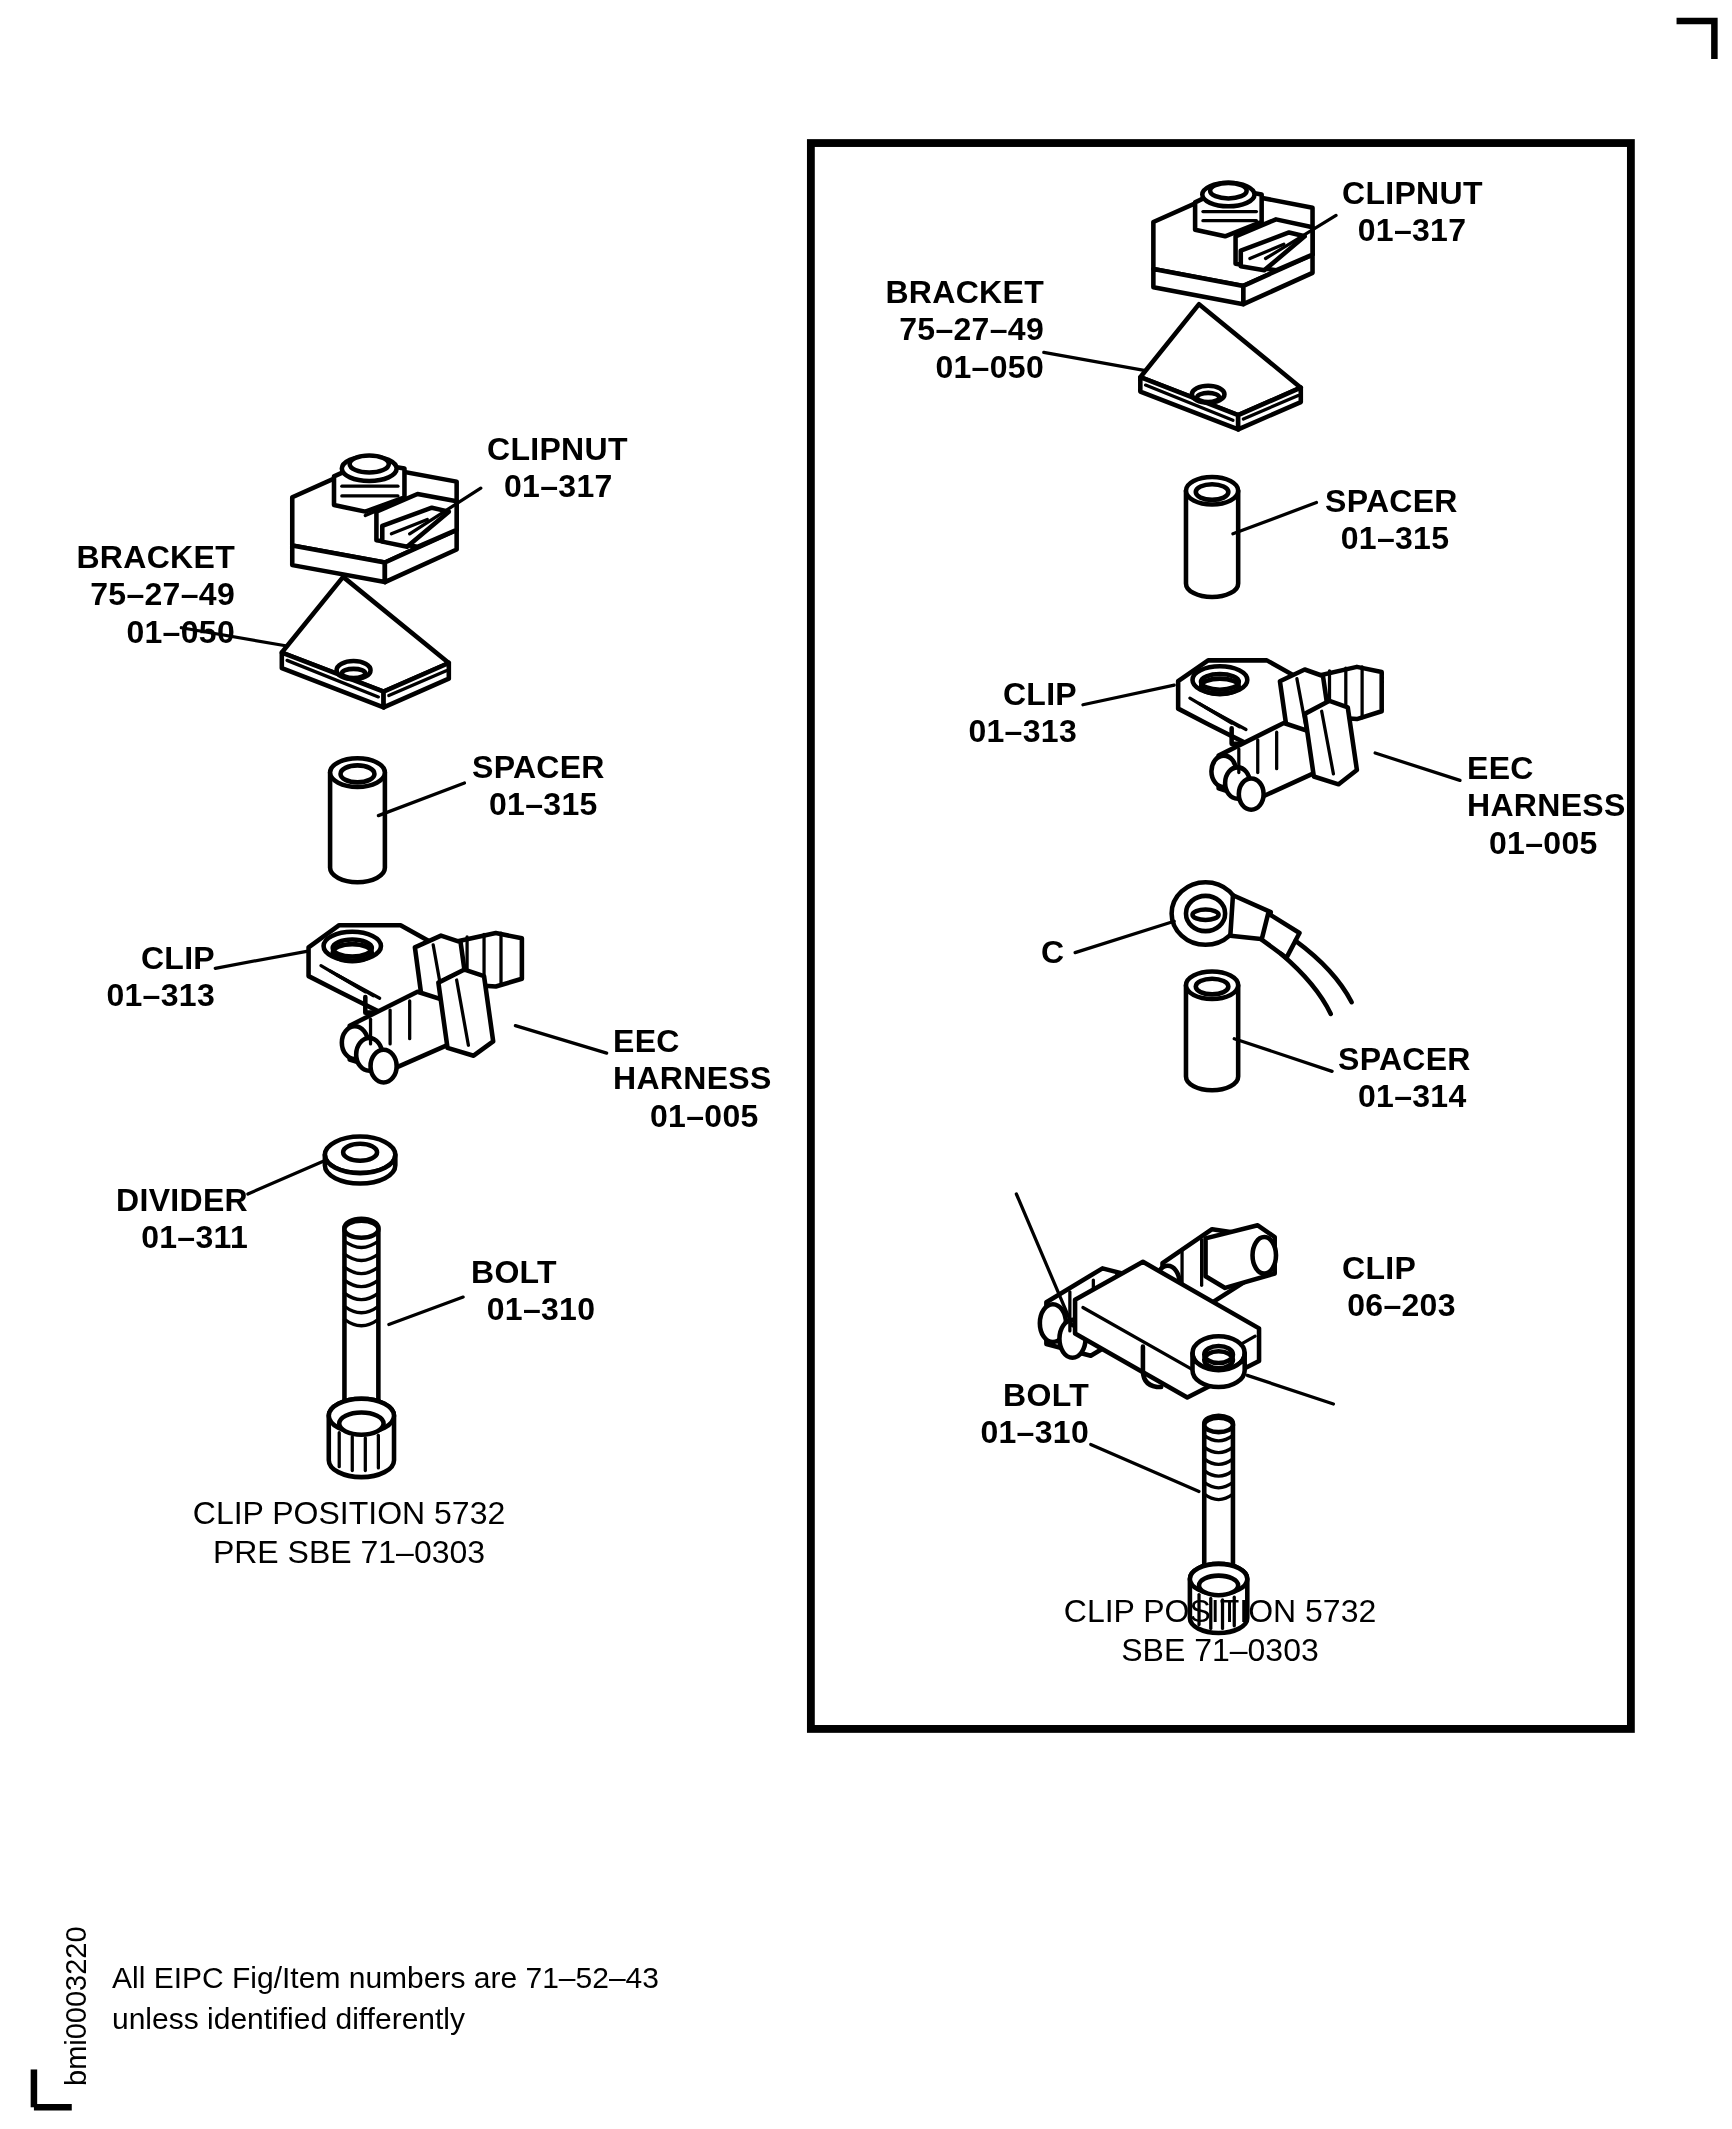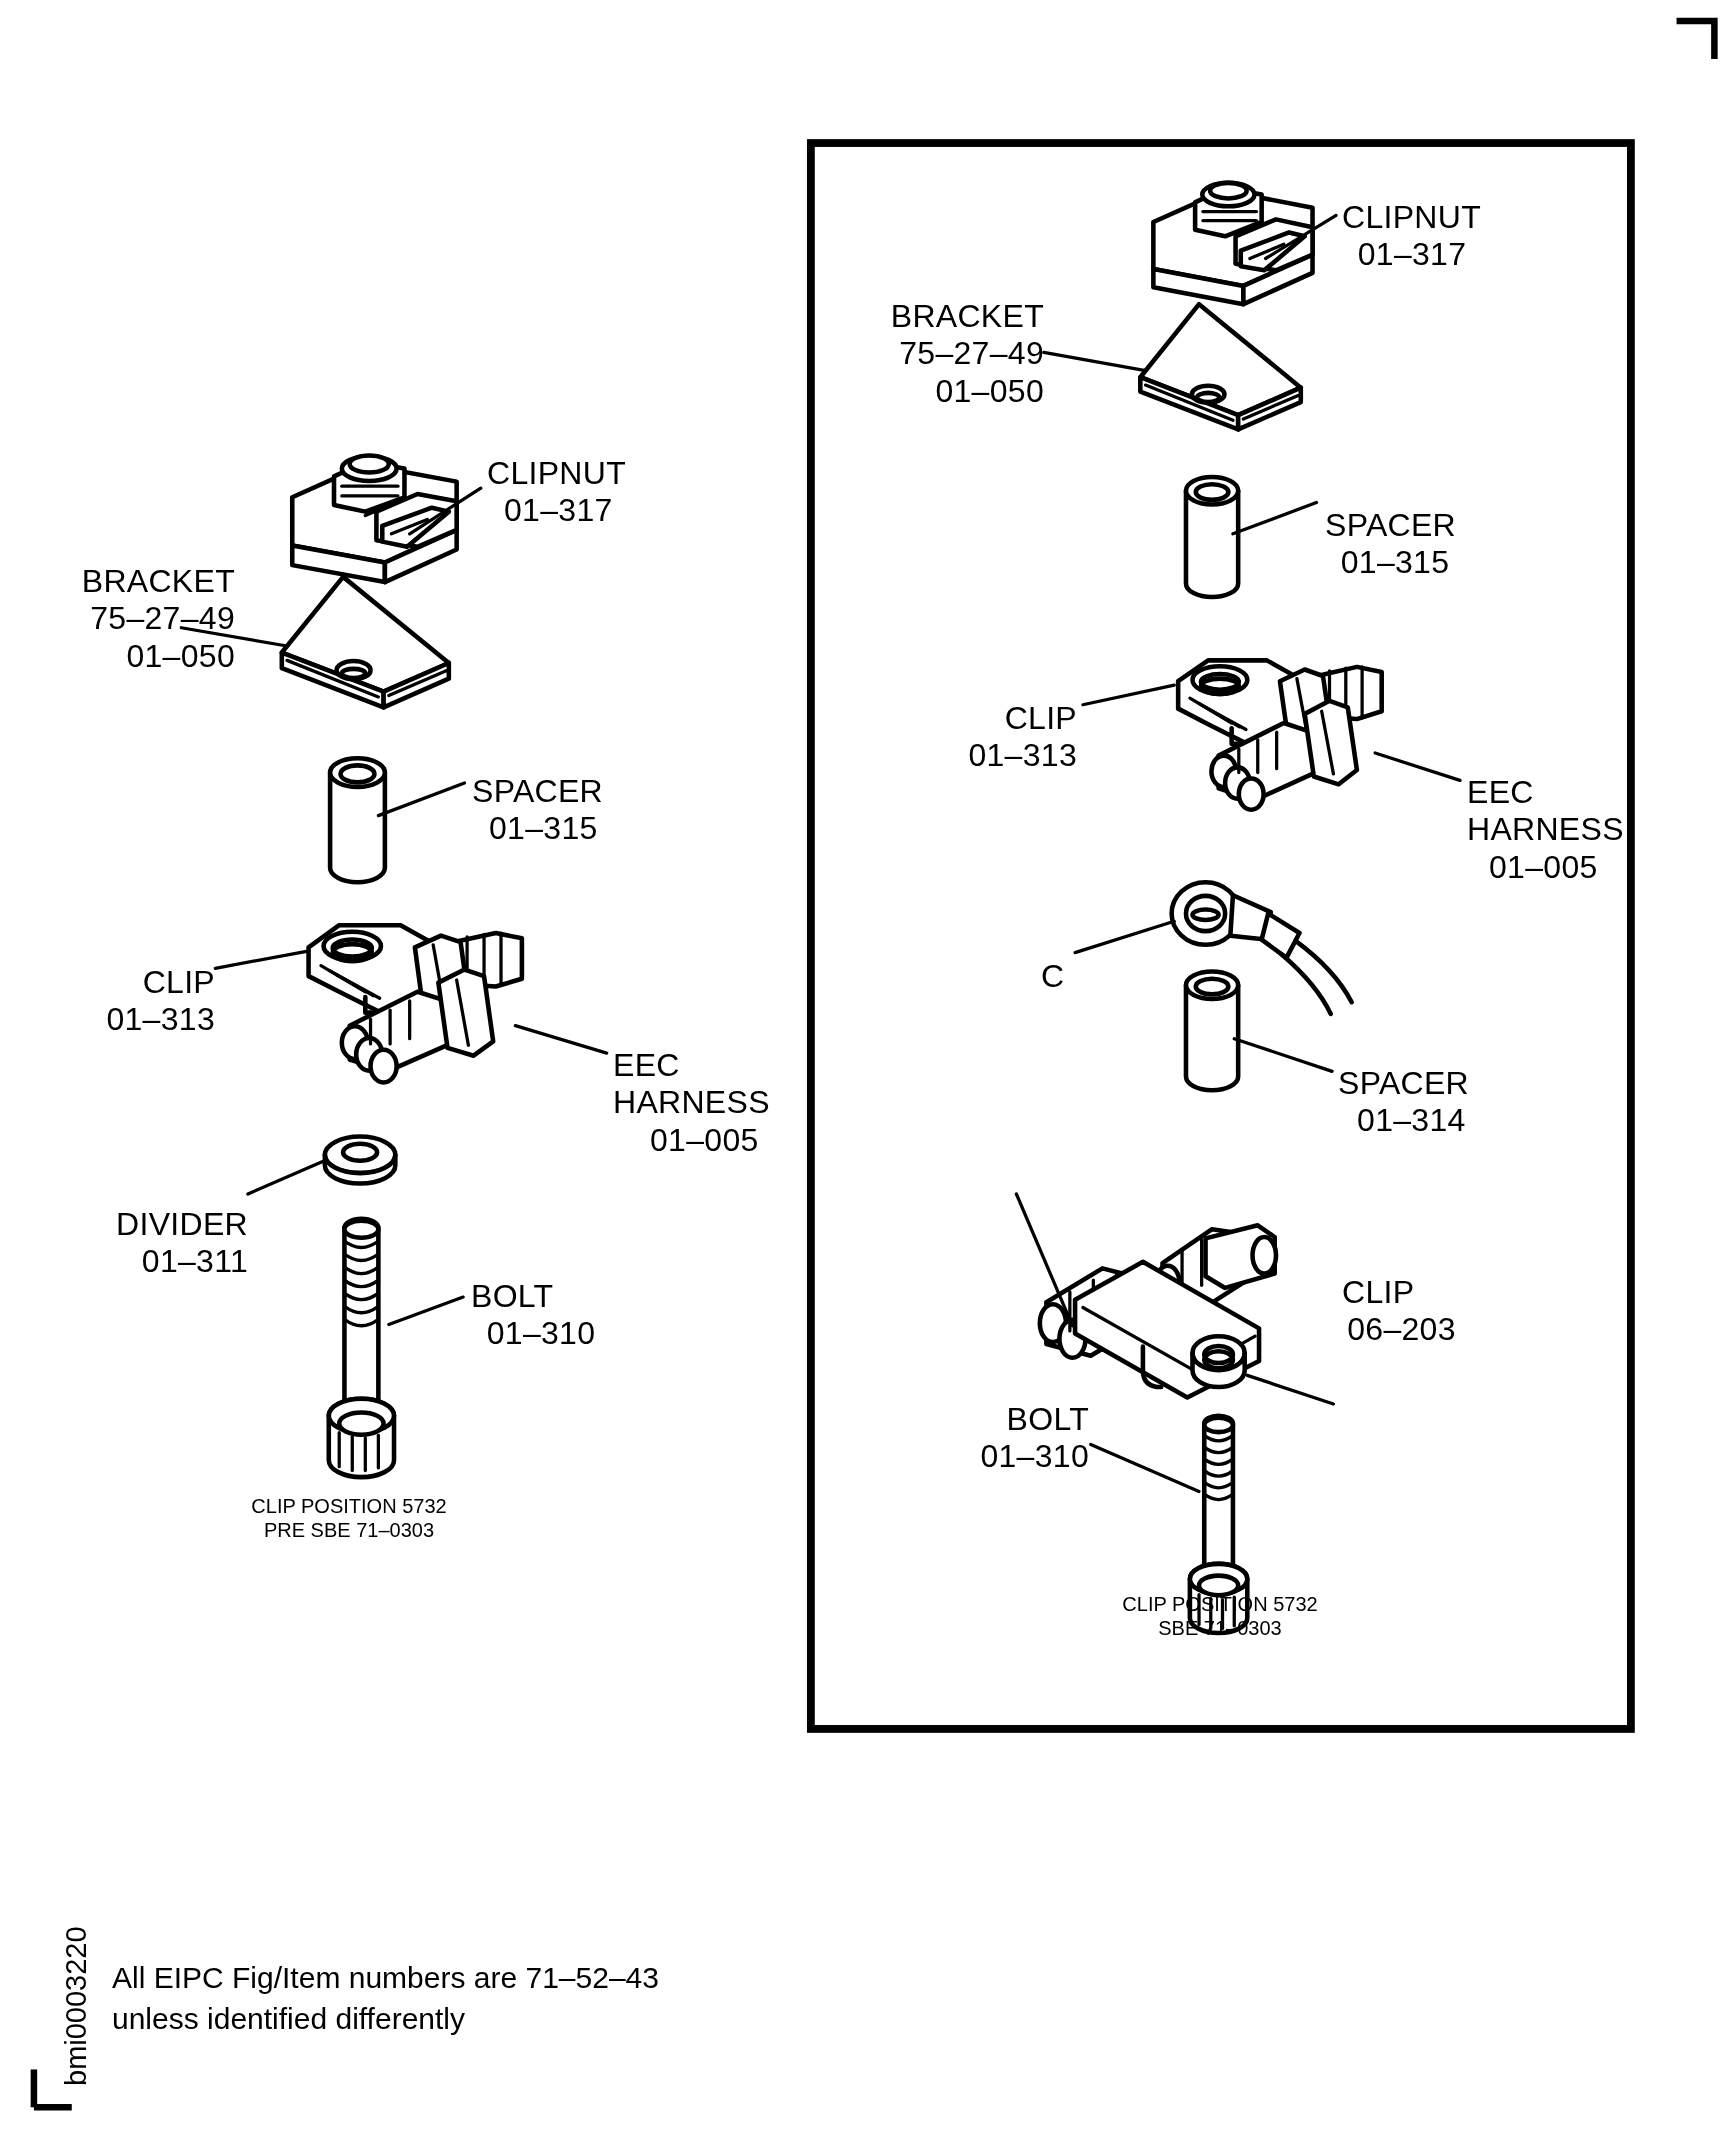--- a/index.html
+++ b/index.html
@@ -6,24 +6,24 @@
   html,body{margin:0;padding:0;background:#fff;}
   body{
     width:1732px;height:2129px;position:relative;overflow:hidden;
     font-family:"Liberation Sans","DejaVu Sans",sans-serif;
     color:#000;
   }
   .stage{position:absolute;left:0;top:0;width:1732px;height:2129px;}
   svg.art{position:absolute;left:0;top:0;width:1732px;height:2129px;}
 
   .lbl{position:absolute;font-size:32px;line-height:1.17;letter-spacing:0.3px;
-       white-space:pre;color:#000;font-weight:400;margin-top:24px;}
+       white-space:pre;color:#000;font-weight:700;}
   .lbl.ctr{text-align:center;}
   .lbl.rt{text-align:right;}
-  .cap{position:absolute;font-size:20px;line-height:1.22;text-align:center;white-space:pre;}
+  .cap{position:absolute;font-size:32px;line-height:1.22;text-align:center;white-space:pre;}
   .foot{position:absolute;font-size:30px;line-height:1.35;white-space:pre;}
   .vcode{position:absolute;font-size:29px;white-space:pre;
          transform-origin:0 0;transform:rotate(-90deg);}
 </style>
 </head>
 <body>
 
 <div class="stage">
 
 <svg class="art" viewBox="0 0 2655 3263">

